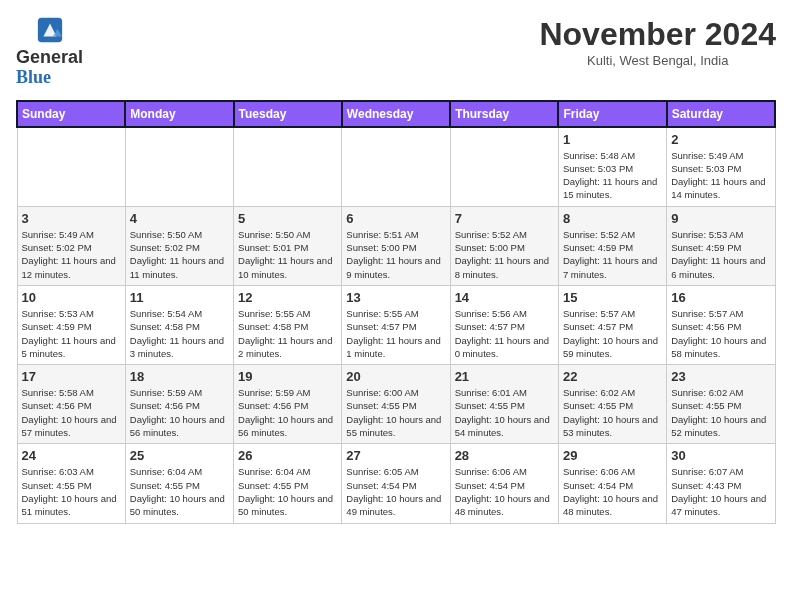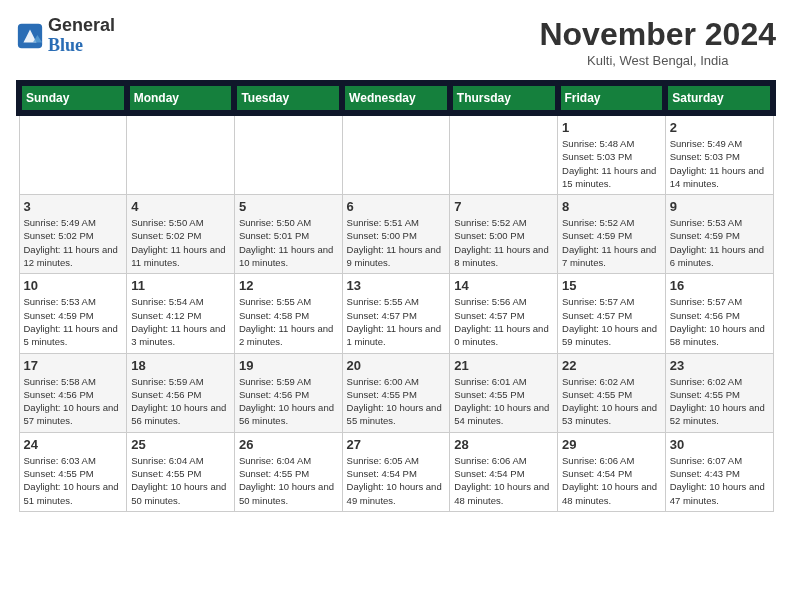--- a/index.html
+++ b/index.html
@@ -13,20 +13,21 @@
     .header {
       display: flex;
       justify-content: space-between;
       align-items: flex-start;
       margin-bottom: 12px;
     }
     .logo {
       display: flex;
       align-items: center;
       gap: 4px;
+      flex-direction: column;
     }
     .logo-text {
       font-size: 18px;
       font-weight: bold;
       line-height: 1.1;
     }
     .logo-text span { display: block; }
     .logo-text .general { color: #333; }
     .logo-text .blue { color: #2a6db5; font-family: Liberation Serif, serif; }
     .logo-icon {
@@ -42,27 +43,27 @@
     .location {
       font-size: 13px;
       color: #555;
     }
     table {
       width: 100%;
       border-collapse: collapse;
       table-layout: fixed;
     }
     thead tr th {
-      background: #15803d;
+      background: #8b5cf6;
       color: #fff;
       font-size: 12px;
       font-weight: bold;
       padding: 5px 4px;
       text-align: left;
-      border: 6px solid #0f172a;
+      border: 2px solid #0f172a;
     }
     tbody tr td {
       vertical-align: top;
       font-size: 10px;
       color: #333;
       padding: 4px;
       border: 1px solid #ccc;
       min-height: 80px;
       background: #fff;
     }
@@ -182,21 +183,21 @@
       <tr>
         <td>
           <span class="day-num">10</span>
           <div class="day-info">Sunrise: 5:53 AM
 Sunset: 4:59 PM
 Daylight: 11 hours and 5 minutes.</div>
         </td>
         <td>
           <span class="day-num">11</span>
           <div class="day-info">Sunrise: 5:54 AM
-Sunset: 4:12 PM
+Sunset: 4:58 PM
 Daylight: 11 hours and 3 minutes.</div>
         </td>
         <td>
           <span class="day-num">12</span>
           <div class="day-info">Sunrise: 5:55 AM
 Sunset: 4:58 PM
 Daylight: 11 hours and 2 minutes.</div>
         </td>
         <td>
           <span class="day-num">13</span>

